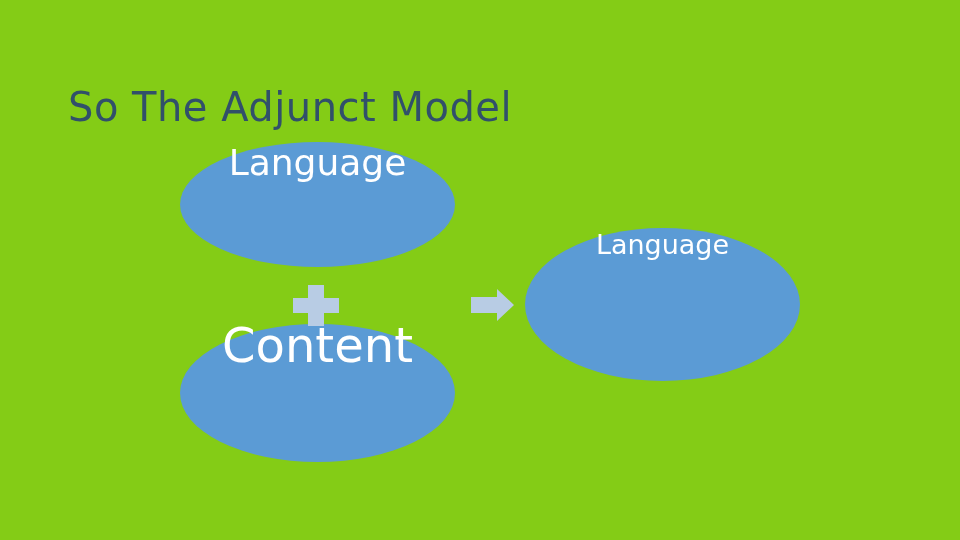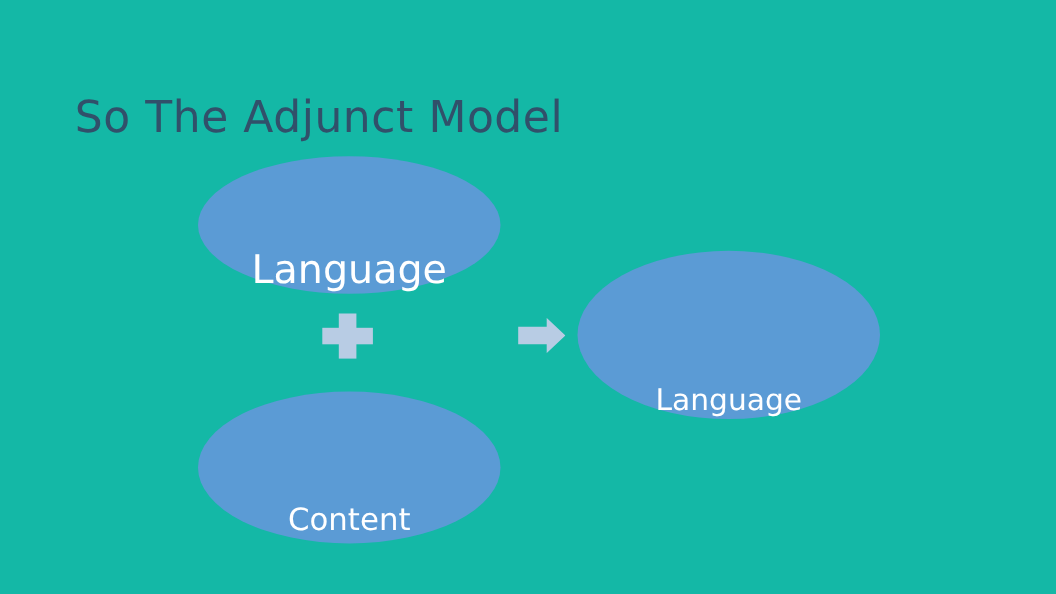--- a/index.html
+++ b/index.html
@@ -7,21 +7,21 @@
     padding: 0;
     background: #ffffff;
   }
   body {
     font-family: "DejaVu Sans", sans-serif;
   }
   #slide {
     position: relative;
     width: 960px;
     height: 540px;
-    background: #14b8a6;
+    background: #84cc16;
     overflow: hidden;
   }
 
   
   #slide-title {
     position: absolute;
     left: 68px;
     top: 54px;
     width: 820px;
     font-family: "DejaVu Sans", sans-serif;
@@ -32,44 +32,44 @@
     color: #31506A;
     white-space: nowrap;
   }
 
   
   .ellipse {
     position: absolute;
     border-radius: 50%;
     background: #5B9BD5;
     display: flex;
-    align-items: flex-end;
+    align-items: flex-start;
     justify-content: center;
     text-align: center;
     color: #FFFFFF;
     font-family: "DejaVu Sans", sans-serif;
     font-weight: 400;
     box-sizing: border-box;
   }
 
   #ellipse-language {
     left: 180px;
     top: 142px;
     width: 275px;
     height: 125px;
     font-size: 36px;
     line-height: 42px;
   }
 
   #ellipse-content {
     left: 180px;
-    top: 356px;
+    top: 324px;
     width: 275px;
     height: 138px;
-    font-size: 28px;
+    font-size: 48px;
     line-height: 42px;
   }
 
   #ellipse-outcome {
     left: 525px;
     top: 228px;
     width: 275px;
     height: 153px;
     font-size: 27px;
     line-height: 33px;

